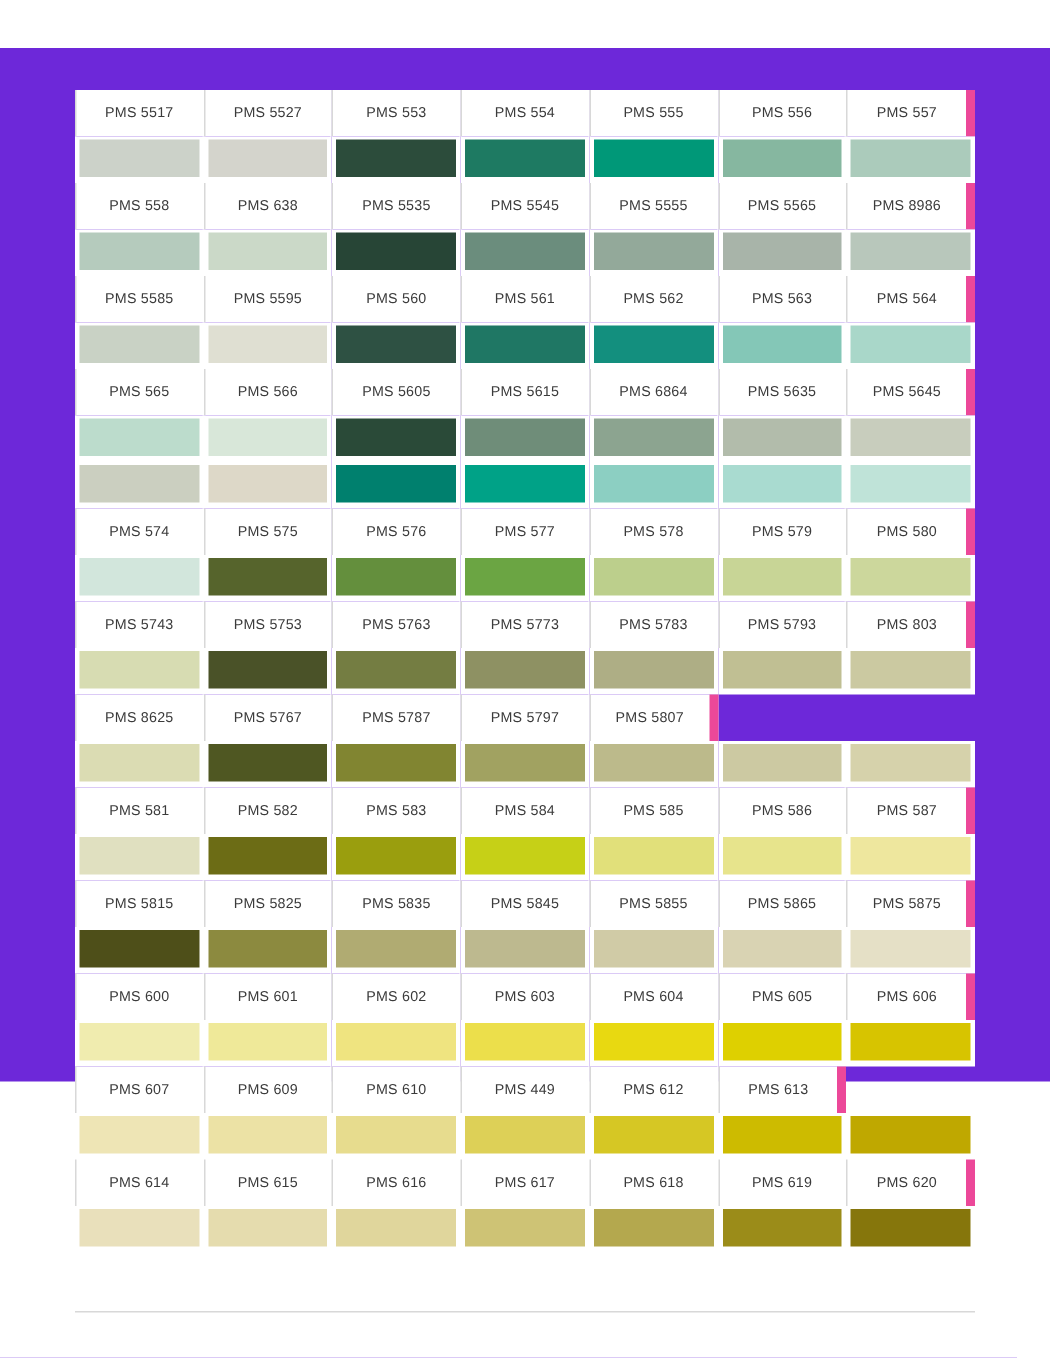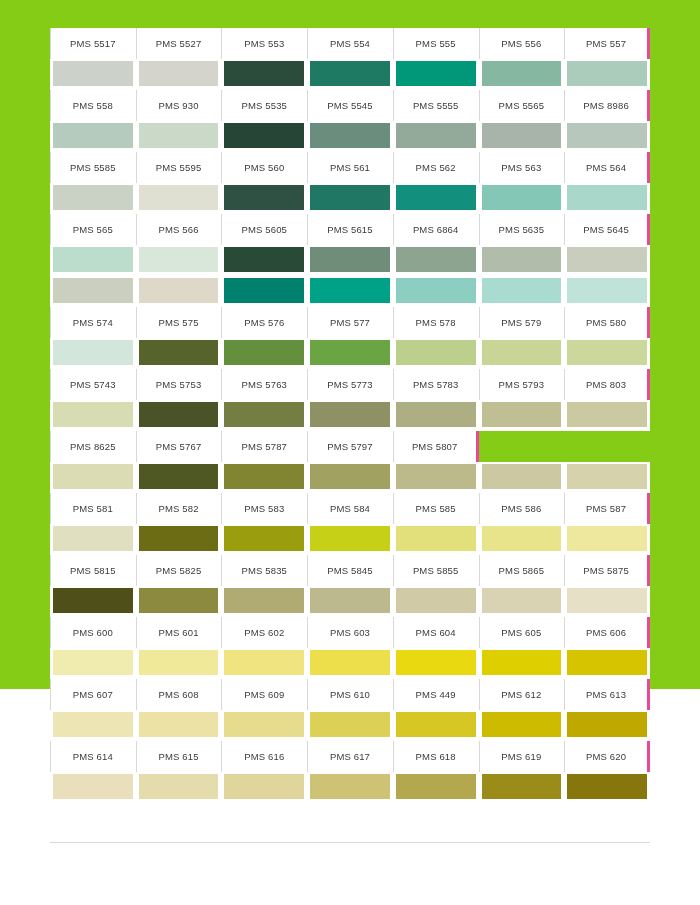--- a/index.html
+++ b/index.html
@@ -11,22 +11,23 @@
   body {
     width: 700px;
     height: 905px;
     font-family: "Liberation Sans", sans-serif;
     -webkit-font-smoothing: antialiased;
   }
   #chart-page {
     position: relative;
     width: 700px;
     height: 689px;
-    background: #84cc16;
+    background: #6d28d9;
     box-sizing: border-box;
+    margin-top: 32px;
   }
   #swatch-grid {
     position: absolute;
     left: 50px;
     top: 28px;
     width: 600px;
   }
   .pms-row {
     display: flex;
     width: 600px;
@@ -45,21 +46,21 @@
   }
   .pms-label-cell {
     display: flex;
     align-items: center;
     justify-content: center;
     background: #ffffff;
     border-left: 1px solid #d8d8d8;
     border-right: 1px solid #ffffff;
   }
   .pms-label-cell:last-child {
-    border-right: 3px solid #ec4899;
+    border-right: 6px solid #ec4899;
     align-items: center;
   }
   .pms-label-text {
     font-size: 9.5px;
     color: #3b3b3b;
     letter-spacing: 0.15px;
     white-space: nowrap;
     line-height: 1;
   }
   .pms-swatch-cell {
@@ -130,21 +131,21 @@
         </div>
         <div class="pms-cell pms-swatch-cell">
           <div class="pms-swatch" style="background: rgb(171, 203, 187);"></div>
         </div>
       </div>
       <div class="pms-row pms-label-row">
         <div class="pms-cell pms-label-cell">
           <span class="pms-label-text">PMS 558</span>
         </div>
         <div class="pms-cell pms-label-cell">
-          <span class="pms-label-text">PMS 930</span>
+          <span class="pms-label-text">PMS 638</span>
         </div>
         <div class="pms-cell pms-label-cell">
           <span class="pms-label-text">PMS 5535</span>
         </div>
         <div class="pms-cell pms-label-cell">
           <span class="pms-label-text">PMS 5545</span>
         </div>
         <div class="pms-cell pms-label-cell">
           <span class="pms-label-text">PMS 5555</span>
         </div>
@@ -559,23 +560,20 @@
         <div class="pms-cell pms-swatch-cell">
           <div class="pms-swatch" style="background: rgb(222, 208, 0);"></div>
         </div>
         <div class="pms-cell pms-swatch-cell">
           <div class="pms-swatch" style="background: rgb(215, 196, 0);"></div>
         </div>
       </div>
       <div class="pms-row pms-label-row">
         <div class="pms-cell pms-label-cell">
           <span class="pms-label-text">PMS 607</span>
-        </div>
-        <div class="pms-cell pms-label-cell">
-          <span class="pms-label-text">PMS 608</span>
         </div>
         <div class="pms-cell pms-label-cell">
           <span class="pms-label-text">PMS 609</span>
         </div>
         <div class="pms-cell pms-label-cell">
           <span class="pms-label-text">PMS 610</span>
         </div>
         <div class="pms-cell pms-label-cell">
           <span class="pms-label-text">PMS 449</span>
         </div>

